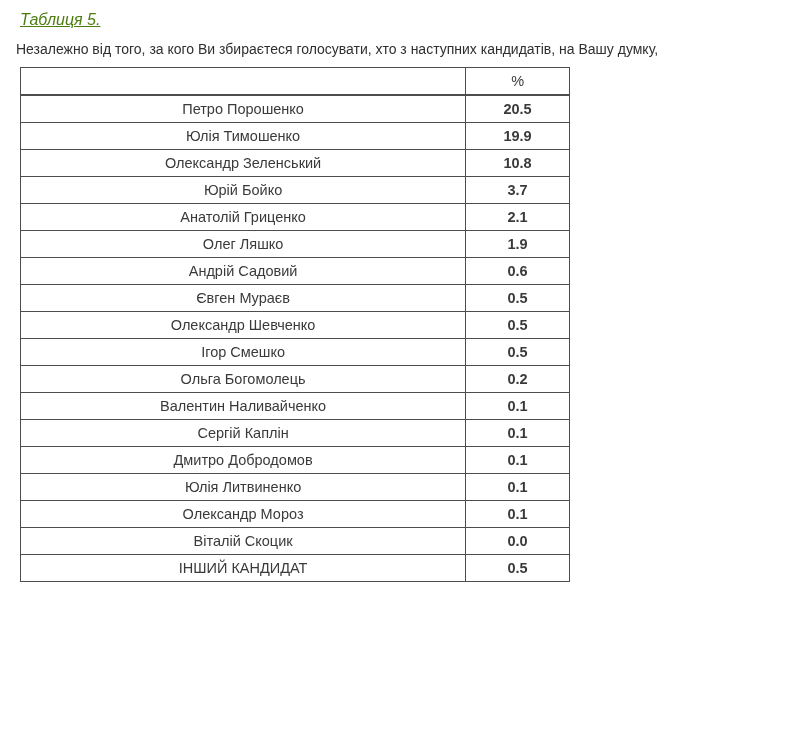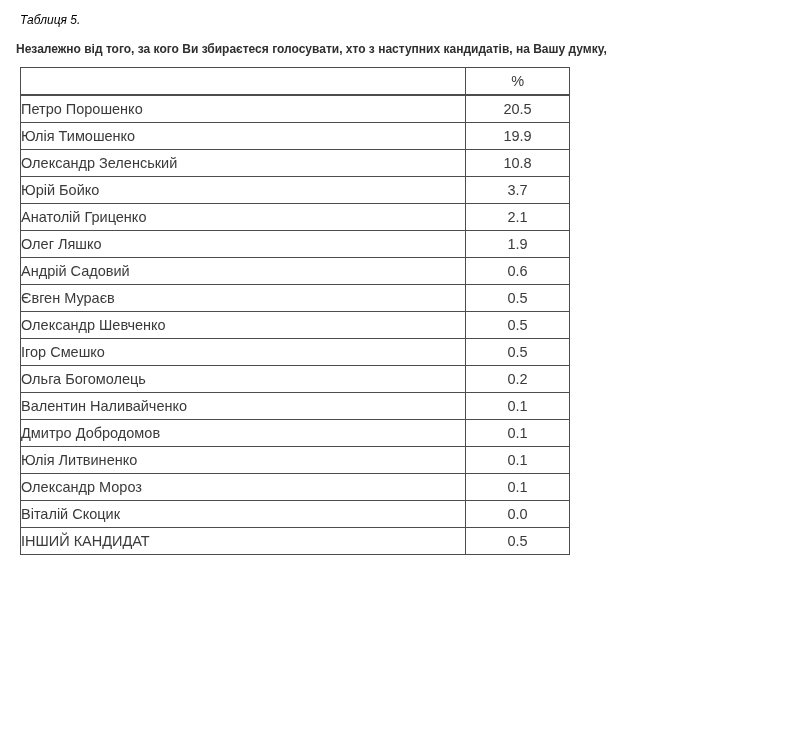--- a/index.html
+++ b/index.html
@@ -14,29 +14,30 @@
   }
   .page {
     position: relative;
     width: 800px;
     height: 739px;
     box-sizing: border-box;
     padding: 8px 0 0 20px;
   }
   .doc-title {
     font-style: italic;
-    font-size: 12px;
-    color: #000000;
+    font-size: 16px;
+    color: #4d7c0f;
     margin: 2px 0 0 0;
     height: 20px;
     line-height: 20px;
+    text-decoration: underline;
   }
   .question {
-    font-weight: bold;
-    font-size: 12px;
+    font-weight: normal;
+    font-size: 14px;
     color: #2f2f2f;
     margin: 10px 0 8px -4px;
     white-space: nowrap;
     width: 784px;
     overflow: hidden;
     height: 18px;
     line-height: 18px;
   }
   table.results {
     border-collapse: collapse;
@@ -51,28 +52,29 @@
     font-size: 14.5px;
     padding: 0;
     box-sizing: content-box;
     vertical-align: middle;
   }
   table.results thead th {
     border-bottom-width: 2px;
   }
   th.name-col, td.name-cell {
     width: 432px;
-    text-align: left;
+    text-align: center;
     padding-left: 17px;
   }
   th.pct-col, td.pct-cell {
     width: 100px;
     text-align: center;
     padding-left: 0;
     font-size: 14px;
+    font-weight: bold;
   }
   th.pct-col {
     font-weight: normal;
     font-size: 14px;
   }
 </style>
 </head>
 <body>
 
 <div class="page">
@@ -131,20 +133,24 @@
         </tr>
         <tr>
           <td class="name-cell">Ольга Богомолець</td>
           <td class="pct-cell">0.2</td>
         </tr>
         <tr>
           <td class="name-cell">Валентин Наливайченко</td>
           <td class="pct-cell">0.1</td>
         </tr>
         <tr>
+          <td class="name-cell">Сергій Каплін</td>
+          <td class="pct-cell">0.1</td>
+        </tr>
+        <tr>
           <td class="name-cell">Дмитро Добродомов</td>
           <td class="pct-cell">0.1</td>
         </tr>
         <tr>
           <td class="name-cell">Юлія Литвиненко</td>
           <td class="pct-cell">0.1</td>
         </tr>
         <tr>
           <td class="name-cell">Олександр Мороз</td>
           <td class="pct-cell">0.1</td>

